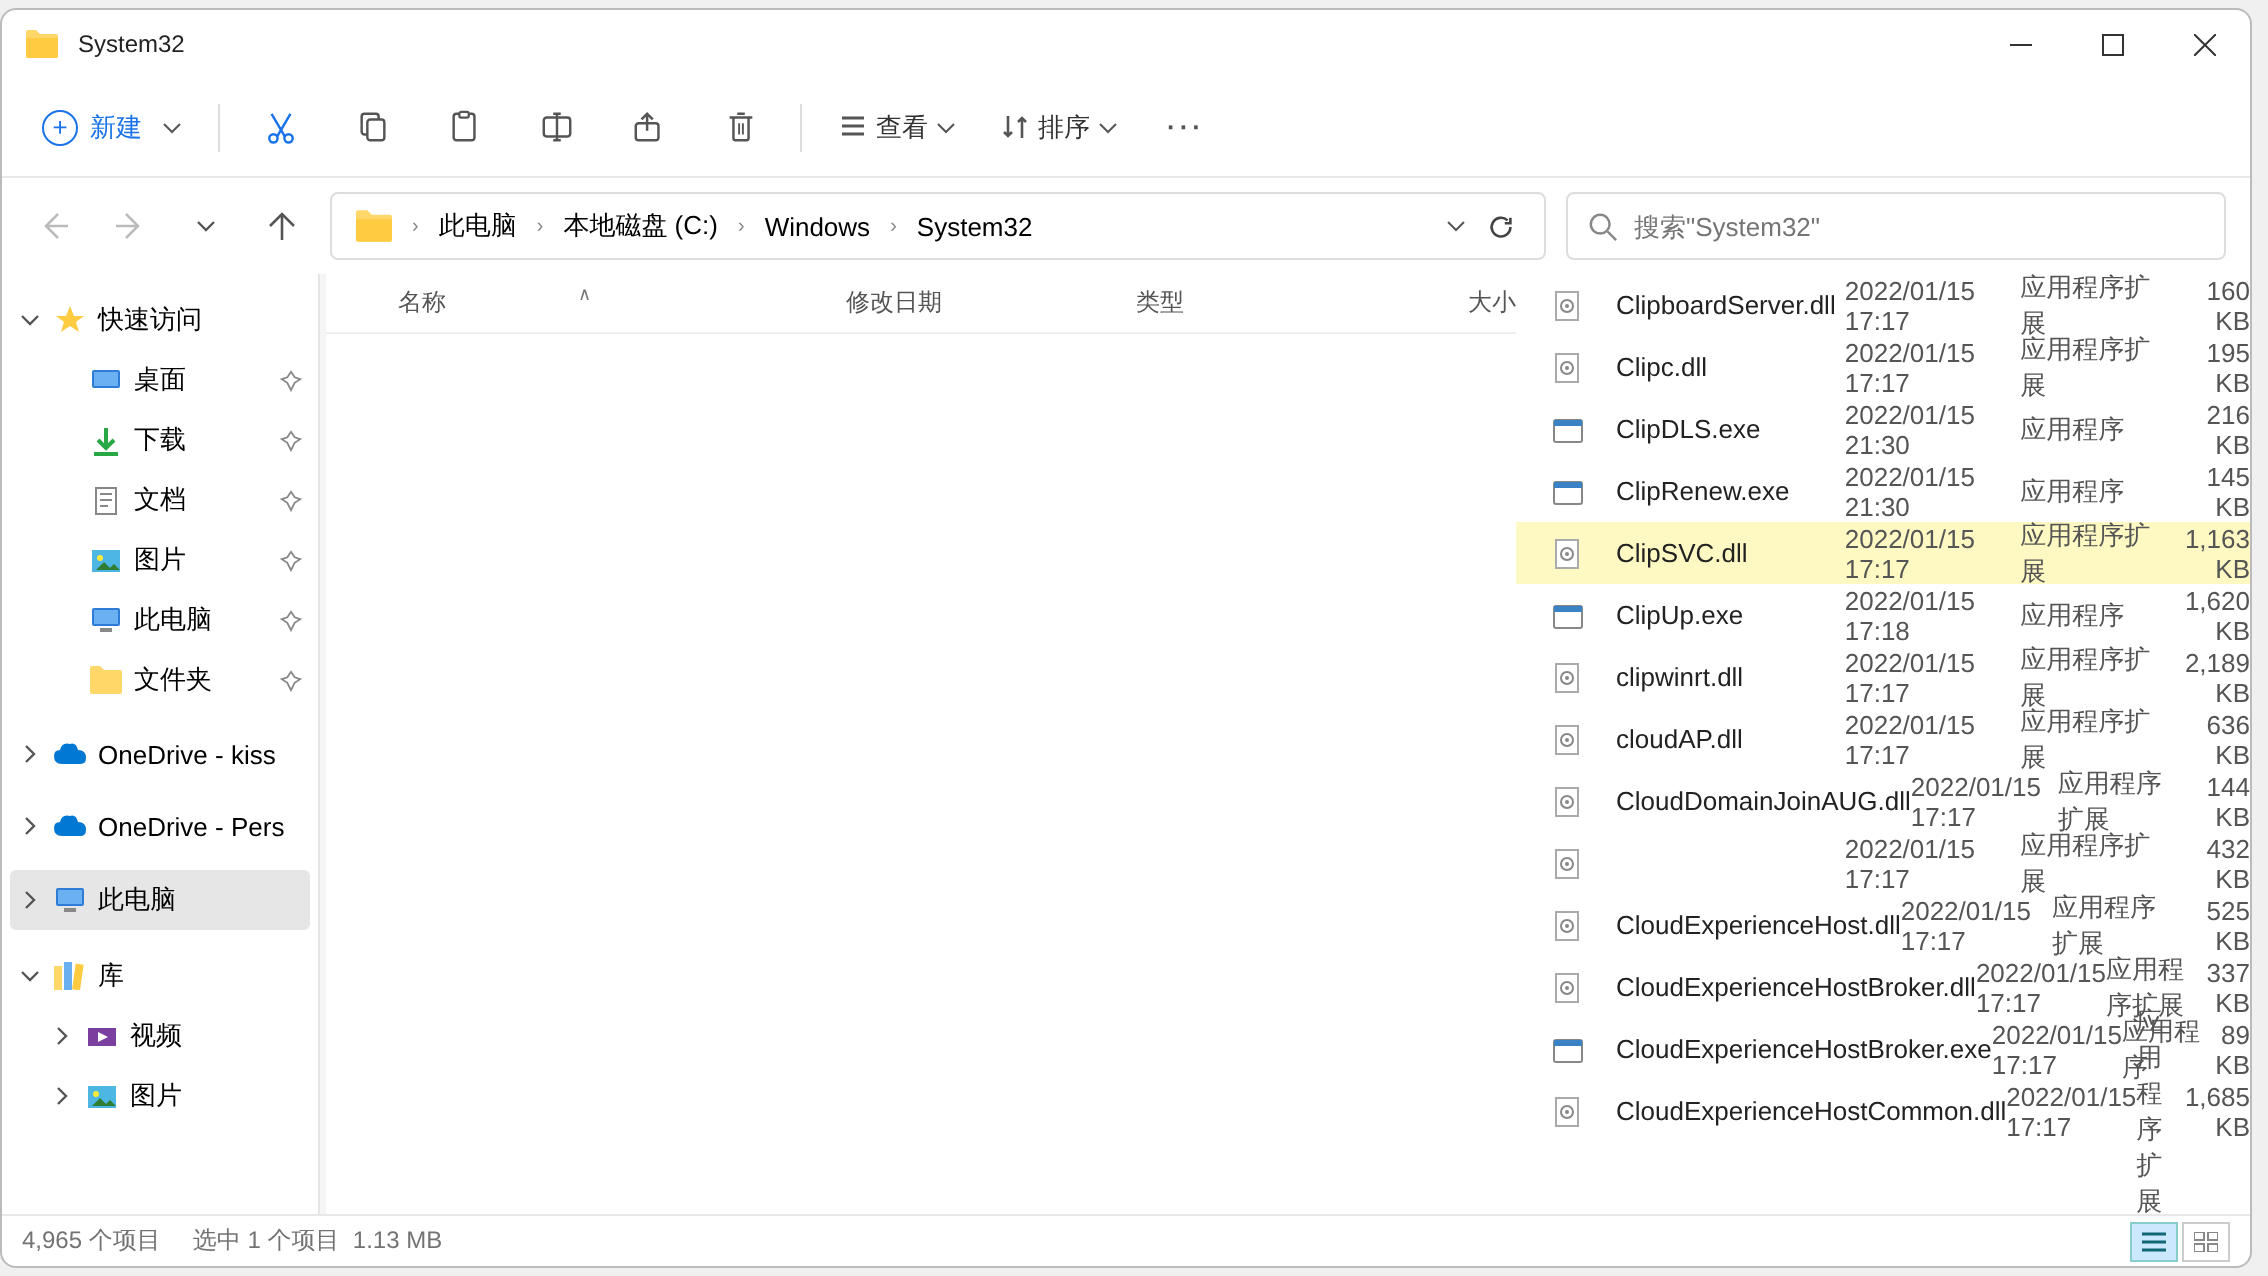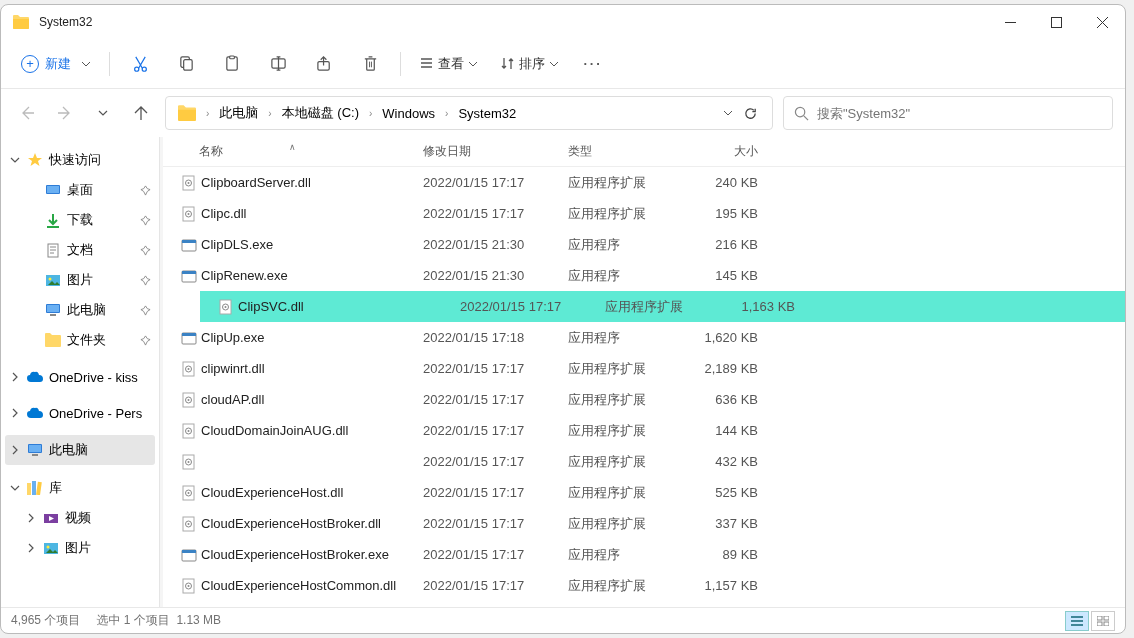--- a/index.html
+++ b/index.html
@@ -38,31 +38,31 @@
 .sidebar { width: 158px; overflow-y: auto; padding: 8px 4px 8px 4px; font-size: 13px; }
 .sidebar-div { width: 4px; background: #f5f5f5; border-left: 1px solid #e5e5e5; }
 .sb-item { display: flex; align-items: center; gap: 6px; padding: 6px 4px; border-radius: 3px; white-space: nowrap; overflow: hidden; }
 .sb-item.sel { background: #e6e6e6; }
 .sb-ind { width: 14px; }
 .sb-chev { width: 12px; display: flex; align-items: center; justify-content: center; color: #666; font-size: 10px; }
 .sb-icon { width: 16px; height: 16px; display: flex; align-items: center; justify-content: center; }
 .sb-pin { margin-left: auto; color: #888; font-size: 11px; }
 .sb-sub { padding-left: 20px; }
 
-.main { flex: 1; display: flex; flex-direction: column; overflow: hidden; }
+.main { flex: 1; display: flex; flex-direction: row; overflow: hidden; }
 .colhead { height: 30px; display: flex; align-items: center; border-bottom: 1px solid #eee; font-size: 12px; color: #555; }
 .col-name { width: 260px; padding-left: 36px; position: relative; }
 .col-date { width: 145px; }
 .col-type { width: 120px; }
 .col-size { width: 70px; text-align: right; }
 .sort-arrow { position: absolute; left: 126px; top: -1px; font-size: 9px; color: #777; }
 .filelist { flex: 1; overflow-y: auto; }
 .filerow { height: 31px; display: flex; align-items: center; font-size: 13px; color: #222; }
-.filerow.sel { background: #5eead4; margin-left: 37px; }
-.filerow .fn { width: 260px; display: flex; align-items: center; gap: 4px; padding-left: 18px; }
+.filerow.sel { background: #fef9c3; }
+.filerow .fn { width: 260px; display: flex; align-items: center; gap: 16px; padding-left: 18px; }
 .filerow .fd { width: 145px; color: #555; }
 .filerow .ft { width: 120px; color: #555; }
 .filerow .fs { width: 70px; text-align: right; color: #555; }
 .fic { width: 16px; height: 16px; display: flex; align-items: center; justify-content: center; }
 
 .statusbar { height: 26px; border-top: 1px solid #e8e8e8; display: flex; align-items: center; padding: 0 10px; font-size: 12px; color: #737373; gap: 16px; }
 .statusbar-right { margin-left: auto; display: flex; gap: 2px; }
 .viewbtn { width: 24px; height: 20px; border: 1px solid #ccc; display: flex; align-items: center; justify-content: center; }
 .viewbtn.act { background: #cce8ff; border-color: #8cc; }
 
@@ -453,21 +453,21 @@
                 <svg viewBox="0 0 16 16" width="16" height="16">
                   <rect x="2" y="1" width="11" height="14" fill="#fff" stroke="#aaa"></rect>
                   <circle cx="7.5" cy="8" r="3" fill="none" stroke="#888"></circle>
                   <circle cx="7.5" cy="8" r="1" fill="#888"></circle>
                 </svg>
               </span>
               <span>ClipboardServer.dll</span>
             </div>
             <div class="fd">2022/01/15 17:17</div>
             <div class="ft">应用程序扩展</div>
-            <div class="fs">240 KB</div>
+            <div class="fs">160 KB</div>
           </div>
           <div class="filerow">
             <div class="fn">
               <span class="fic">
                 <svg viewBox="0 0 16 16" width="16" height="16">
                   <rect x="2" y="1" width="11" height="14" fill="#fff" stroke="#aaa"></rect>
                   <circle cx="7.5" cy="8" r="3" fill="none" stroke="#888"></circle>
                   <circle cx="7.5" cy="8" r="1" fill="#888"></circle>
                 </svg>
               </span>
@@ -643,21 +643,21 @@
                 <svg viewBox="0 0 16 16" width="16" height="16">
                   <rect x="2" y="1" width="11" height="14" fill="#fff" stroke="#aaa"></rect>
                   <circle cx="7.5" cy="8" r="3" fill="none" stroke="#888"></circle>
                   <circle cx="7.5" cy="8" r="1" fill="#888"></circle>
                 </svg>
               </span>
               <span>CloudExperienceHostCommon.dll</span>
             </div>
             <div class="fd">2022/01/15 17:17</div>
             <div class="ft">应用程序扩展</div>
-            <div class="fs">1,157 KB</div>
+            <div class="fs">1,685 KB</div>
           </div>
         </div>
     </div>
   </div>
 
   <div class="statusbar">
     <span>4,965 个项目</span>
     <span><span>选中 1 个项目</span>&nbsp;&nbsp;<span>1.13 MB</span></span>
     <div class="statusbar-right">
       <div class="viewbtn act">

